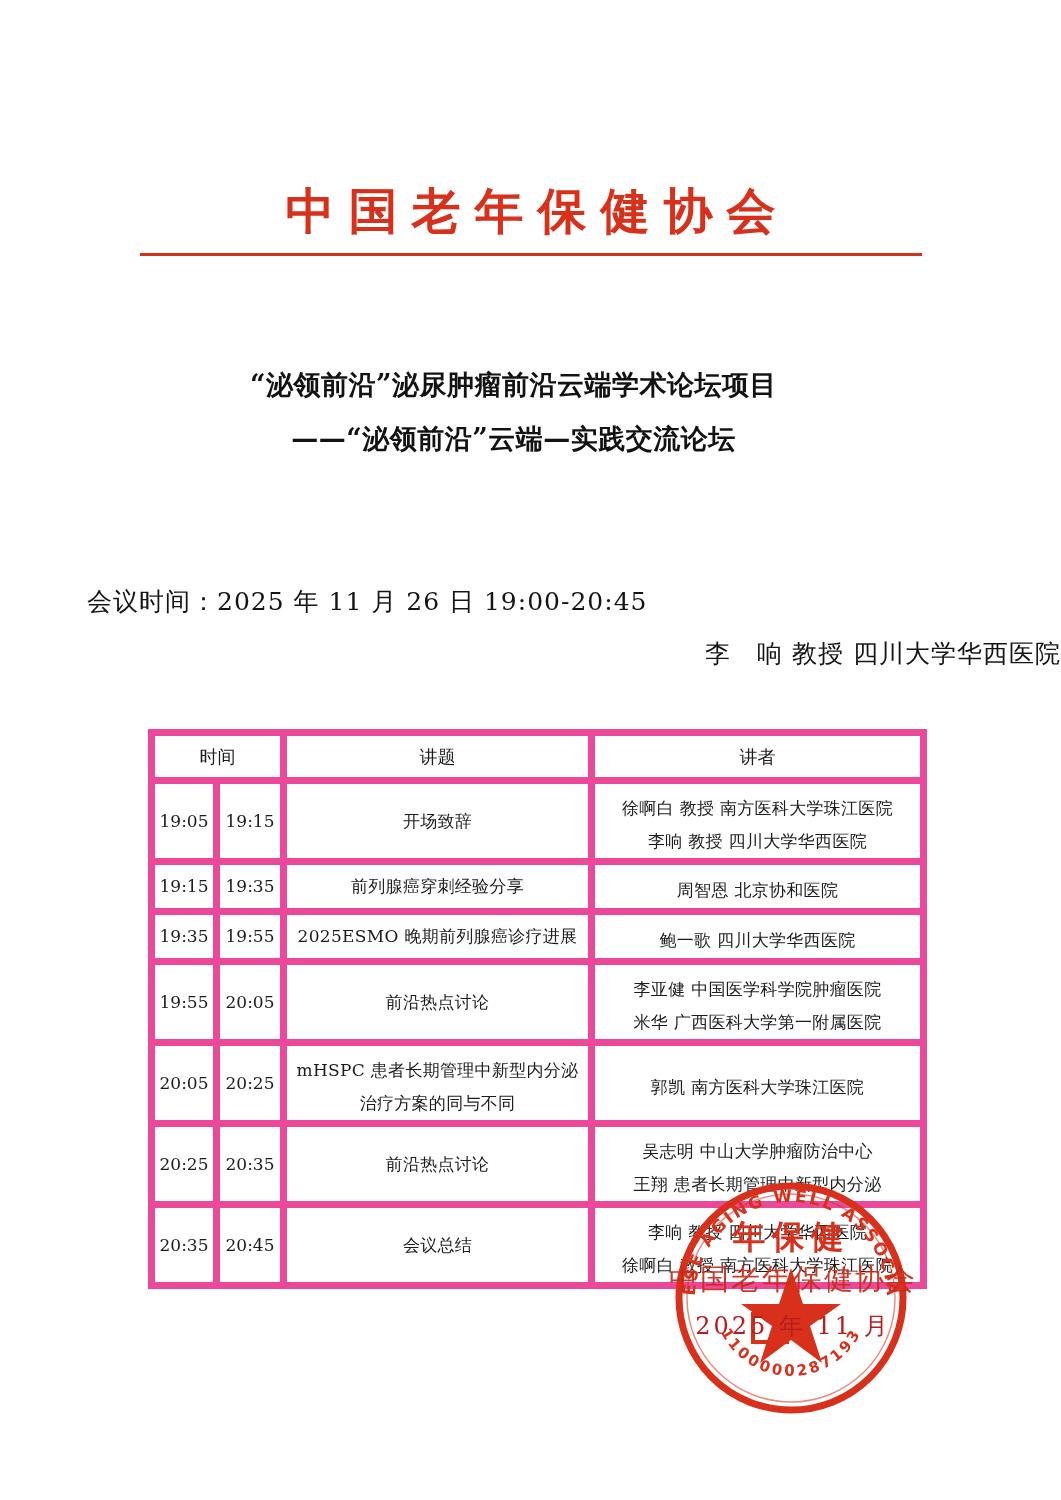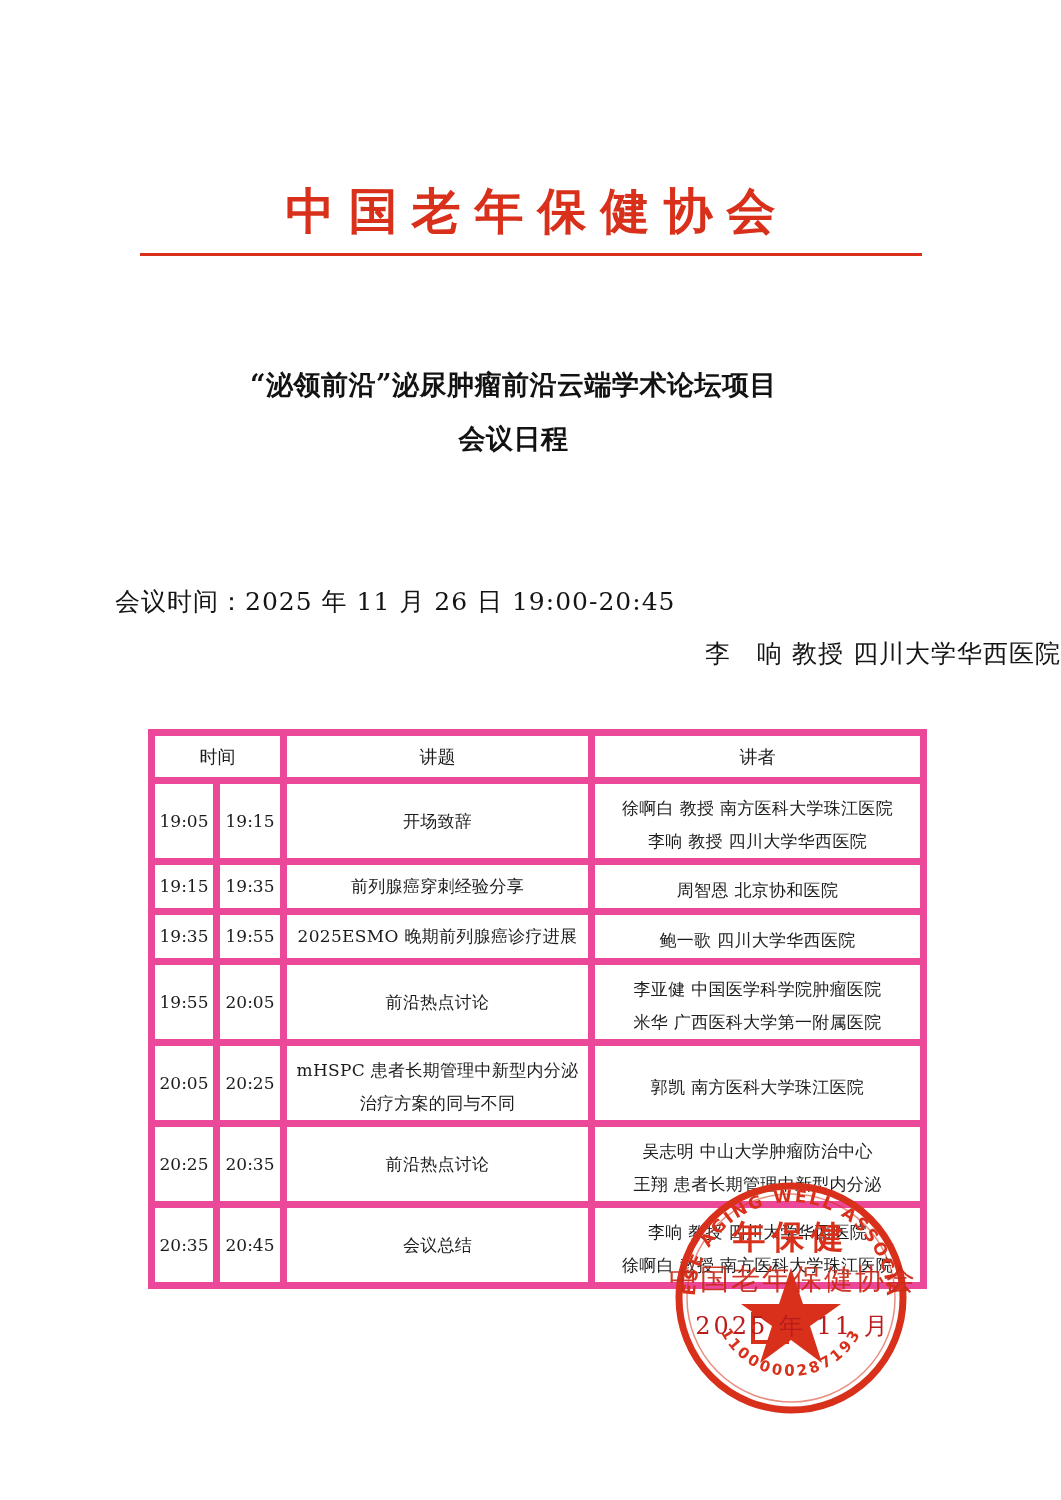--- a/index.html
+++ b/index.html
@@ -64,21 +64,21 @@
     top: 576px;
     left: 0;
     width: 1061px;
   }
   .meta-line {
     font-size: 25px;
     line-height: 52px;
     letter-spacing: 1px;
     color: #141414;
     white-space: nowrap;
-    padding-left: 115px;
+    padding-left: 87px;
   }
   .meta-line.indented {
     padding-left: 338px;
     text-align: right;
   }
 
   
   #agenda-table {
     position: absolute;
     top: 729px;
@@ -149,21 +149,21 @@
 </head>
 <body>
 
 <div id="letterhead">
   <div id="letterhead-title">中国老年保健协会</div>
   <div id="letterhead-rule"></div>
 </div>
 
 <div id="doc-title">
   <div class="title-line">“泌领前沿”泌尿肿瘤前沿云端学术论坛项目</div>
-  <div class="title-line">会议日程</div>
+  <div class="title-line">——“泌领前沿”云端—实践交流论坛</div>
 </div>
 
 <div id="meta">
   <div class="meta-line">会议时间：2025 年 11 月 26 日 19:00-20:45</div>
   <div class="meta-line indented">李　响 教授 四川大学华西医院</div>
 </div>
 
 <table id="agenda-table">
   <colgroup>
     <col class="col-start">

